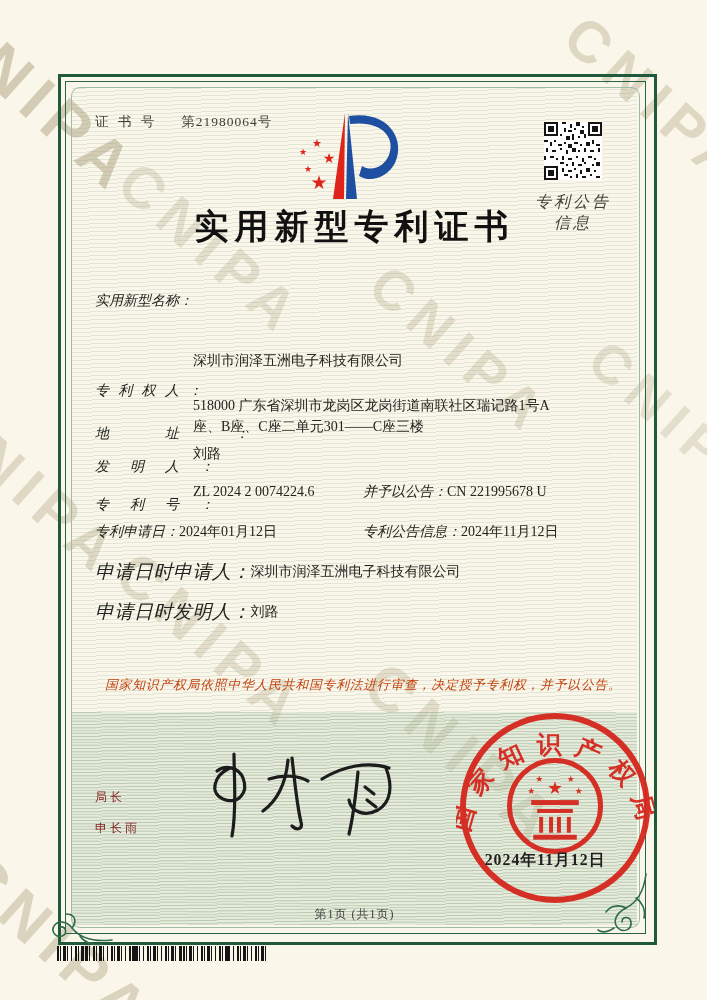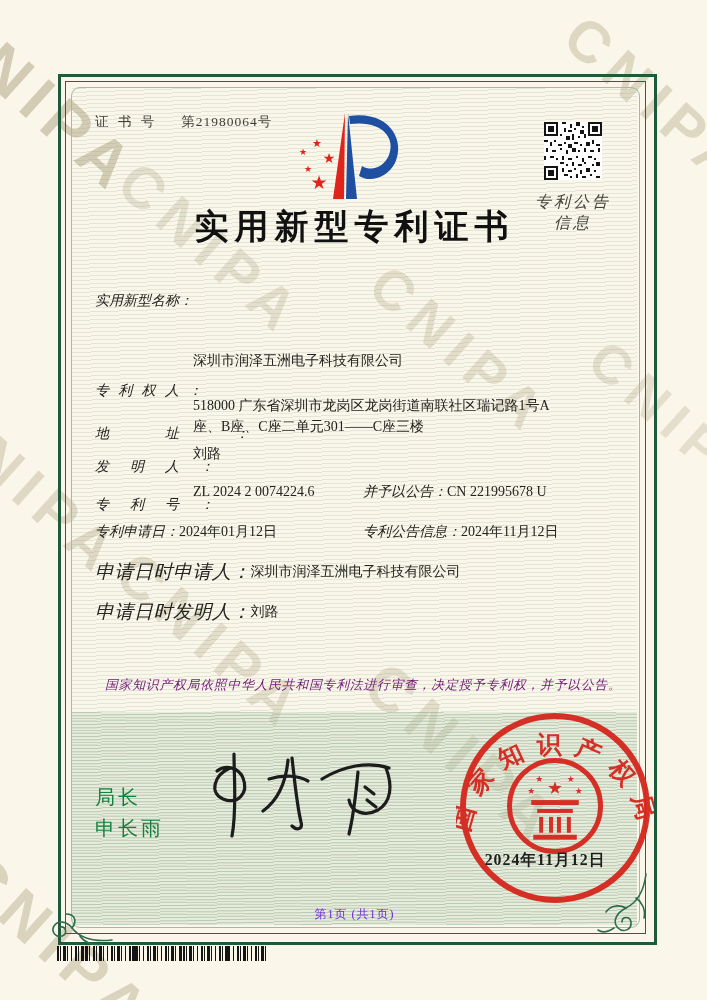--- a/index.html
+++ b/index.html
@@ -45,33 +45,33 @@
   .ls4{letter-spacing:9.3px;}
   .ls4{margin-right:-9.3px;margin-top:30px;}
   .ls3{letter-spacing:21px;margin-right:-21px;margin-top:13px;}
   .ls2{letter-spacing:56px;margin-right:-56px;margin-top:28px;}
   .small-label{font-size:19px;letter-spacing:.5px;}
   .fvalue{display:inline-block;}
   .addr-val{width:372px;}
   .col2{position:absolute;left:268px;top:0;display:flex;line-height:21px;}
   
   .statement{position:absolute;left:83px;top:672px;width:575px;z-index:2;
-    font-size:12.8px;font-style:italic;line-height:26px;letter-spacing:.8px;color:#701a75;}
+    font-size:12.8px;font-style:italic;line-height:26px;letter-spacing:.8px;color:#c2410c;}
   .statement .l1{text-indent:22px;white-space:nowrap;}
   .statement .l2{white-space:nowrap;}
   
   .sig-block{position:absolute;left:95px;top:782px;z-index:2;
-    font-family:Liberation Sans, sans-serif;font-size:20px;
-    letter-spacing:3px;color:#15803d;line-height:31px;}
+    font-family:Liberation Sans, sans-serif;font-size:12px;
+    letter-spacing:3px;color:#7f1d1d;line-height:31px;}
   .sig-script{position:absolute;left:200px;top:748px;z-index:2;}
   
   .seal{position:absolute;left:456px;top:709px;z-index:3;opacity:.95;}
   
   .footer{position:absolute;left:59px;top:906px;width:591px;text-align:center;
-    font-size:12px;letter-spacing:1px;color:#6d28d9;z-index:2;}
+    font-size:12px;letter-spacing:1px;color:#404040;z-index:2;}
   .barcode{position:absolute;left:57px;top:946px;width:211px;height:15px;z-index:2;
     background:
       repeating-linear-gradient(90deg,rgba(0,0,0,0) 0 29px,#141414 29px 31px,rgba(0,0,0,0) 31px 47px),
       repeating-linear-gradient(90deg,#141414 0 2px,rgba(0,0,0,0) 2px 3px,#141414 3px 4px,rgba(0,0,0,0) 4px 6px,#141414 6px 9px,rgba(0,0,0,0) 9px 10px,#141414 10px 11px,rgba(0,0,0,0) 11px 14px,#141414 14px 15px,rgba(0,0,0,0) 15px 18px);}
 </style>
 </head>
 <body>
 
 <div class="page">
 

